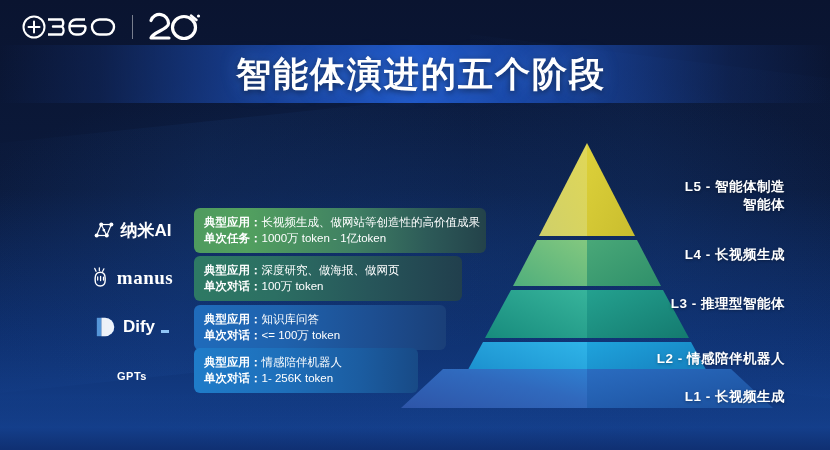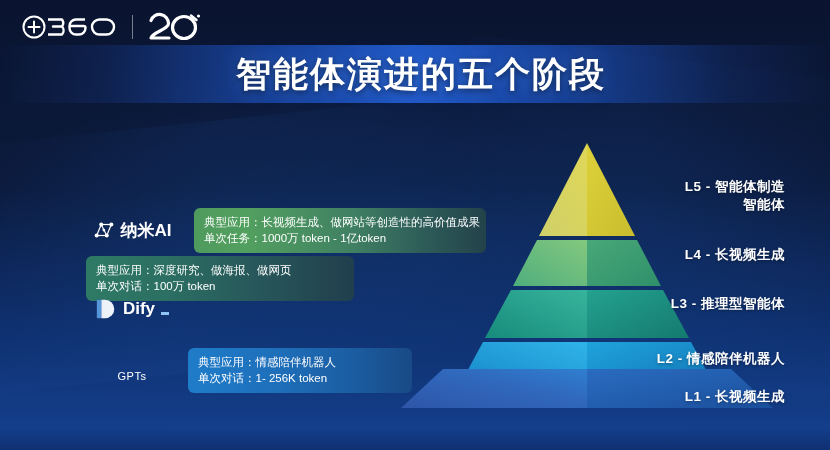--- a/index.html
+++ b/index.html
@@ -131,21 +131,21 @@
     color: #ffffff;
     white-space: nowrap;
   }
   .brand-name.serif {
     font-family: "Liberation Serif", "DejaVu Serif", serif;
     font-size: 19px;
     letter-spacing: 0.5px;
   }
   .brand-sub {
     font-size: 11px;
-    font-weight: normal;
+    font-weight: bold;
     color: #ffffff;
     margin-top: 11px;
     letter-spacing: 0.5px;
   }
 
   .info-box {
     position: relative;
     margin-left: 8px;
     padding: 5px 10px 6px 10px;
     border-radius: 6px;
@@ -153,21 +153,21 @@
     display: flex;
     flex-direction: column;
     justify-content: center;
   }
   .info-line {
     font-size: 11.5px;
     line-height: 16px;
     white-space: nowrap;
     color: #ffffff;
   }
-  .info-line .lbl { font-weight: normal; }
+  .info-line .lbl { font-weight: bold; }
 
   .box-1 {
     width: 272px;
     background: linear-gradient(90deg, #4f9b5e 0%, #52a05f 18%, #3f7f63 55%, #2d5a58 80%, #23424a 100%);
   }
   .box-2 {
     width: 248px;
     background: linear-gradient(90deg, #2e7a64 0%, #2c6f63 30%, #27565a 65%, #213f4d 100%);
   }
   .box-3 {
@@ -264,55 +264,73 @@
         <div class="info-line">
           <span class="lbl">典型应用：</span><span>长视频生成、做网站等创造性的高价值成果</span>
         </div>
         <div class="info-line">
           <span class="lbl">单次任务：</span><span>1000万 token - 1亿token</span>
         </div>
       </div>
     </div>
 
     <div class="row" style="top:48px;">
+      <div class="brand">
+        <div class="brand-line">
+          <svg width="20" height="22" viewBox="0 0 24 26">
+            <path d="M6 5 L4.5 1.5 M10 4 L10 0.8 M14 5 L15.5 2" stroke="#ffffff" stroke-width="1.5" stroke-linecap="round"></path>
+            <path d="M5 13 c0 -5 3 -7 6 -7 c3 0 6 2 6 7 v3 c0 4 -2.5 6.5 -6 6.5 c-3.5 0 -6 -2.5 -6 -6.5 z" fill="none" stroke="#ffffff" stroke-width="1.7"></path>
+            <path d="M8 11.5 v4 M11.5 11 v5 M15 12 v3.5" stroke="#ffffff" stroke-width="1.5" stroke-linecap="round"></path>
+          </svg>
+          <span class="brand-name serif">manus</span>
+        </div>
+      </div>
       <div class="info-box box-2">
         <div class="info-line">
           <span class="lbl">典型应用：</span><span>深度研究、做海报、做网页</span>
         </div>
         <div class="info-line">
           <span class="lbl">单次对话：</span><span>100万 token</span>
         </div>
       </div>
     </div>
 
-    <div class="row" style="top:79px;">
+    <div class="row" style="top:97px;">
       <div class="brand">
         <div class="brand-line">
           <svg width="22" height="24" viewBox="0 0 24 26">
             <defs>
               <linearGradient id="difyGrad" x1="0" y1="0" x2="1" y2="0">
                 <stop offset="0%" stop-color="#1b3f7a"></stop>
                 <stop offset="100%" stop-color="#2f6fd0"></stop>
               </linearGradient>
             </defs>
             <path d="M2 3 h9 a10 10 0 0 1 0 20 h-9 z" fill="url(#difyGrad)"></path>
             <path d="M2 3 h5 v20 h-5 z" fill="#5fa4e8" opacity="0.85"></path>
             <path d="M7 3 h4 a10 10 0 0 1 0 20 h-4 z" fill="#ffffff" opacity="0.92"></path>
           </svg>
           <span class="brand-name">Dify</span>
           <span style="display:inline-block;width:8px;height:2.5px;background:#8fc4f5;margin-top:9px;"></span>
         </div>
       </div>
+      <div class="info-box box-3">
+        <div class="info-line">
+          <span class="lbl">典型应用：</span><span>知识库问答</span>
+        </div>
+        <div class="info-line">
+          <span class="lbl">单次对话：</span><span>&lt;= 100万  token</span>
+        </div>
+      </div>
     </div>
 
     <div class="row" style="top:140px;">
       <div class="brand">
         <div class="brand-sub">GPTs</div>
       </div>
-      <div class="info-box box-4" style="margin-left:2px;">
+      <div class="info-box box-4" style="margin-left:8px;">
         <div class="info-line">
           <span class="lbl">典型应用：</span><span>情感陪伴机器人</span>
         </div>
         <div class="info-line">
           <span class="lbl">单次对话：</span><span>1- 256K token</span>
         </div>
       </div>
     </div>
 
   </div>

